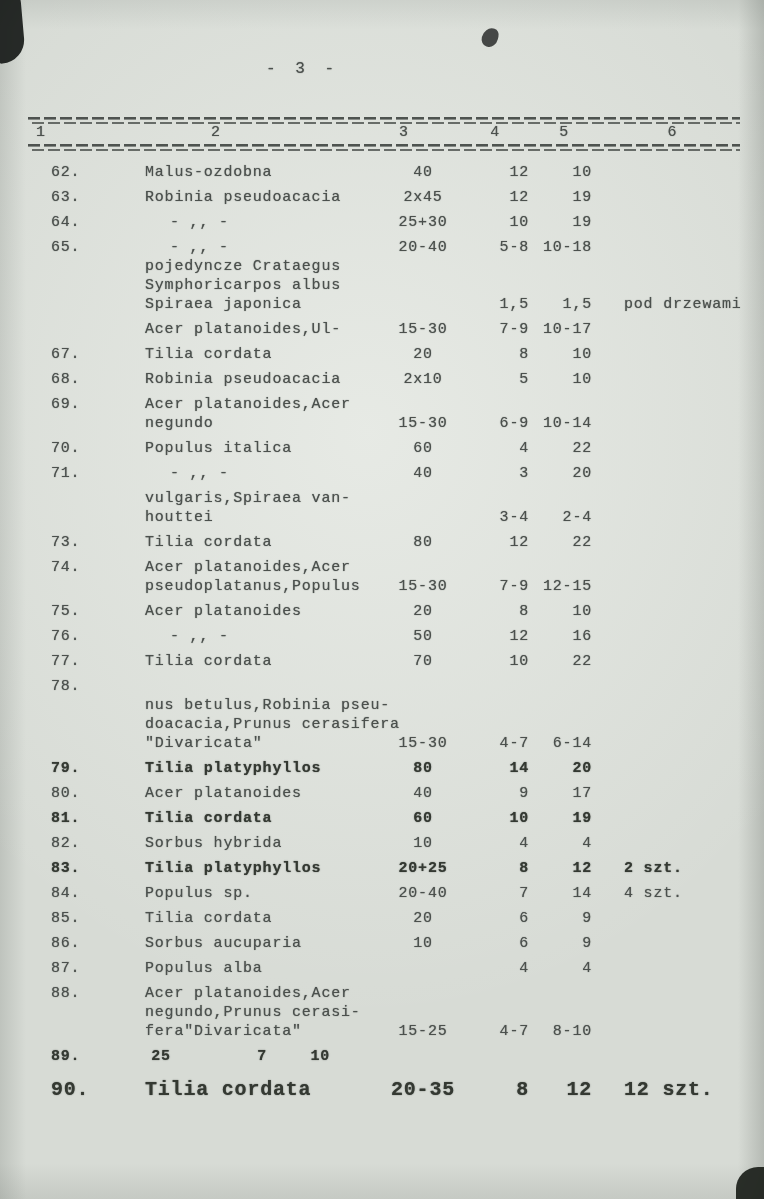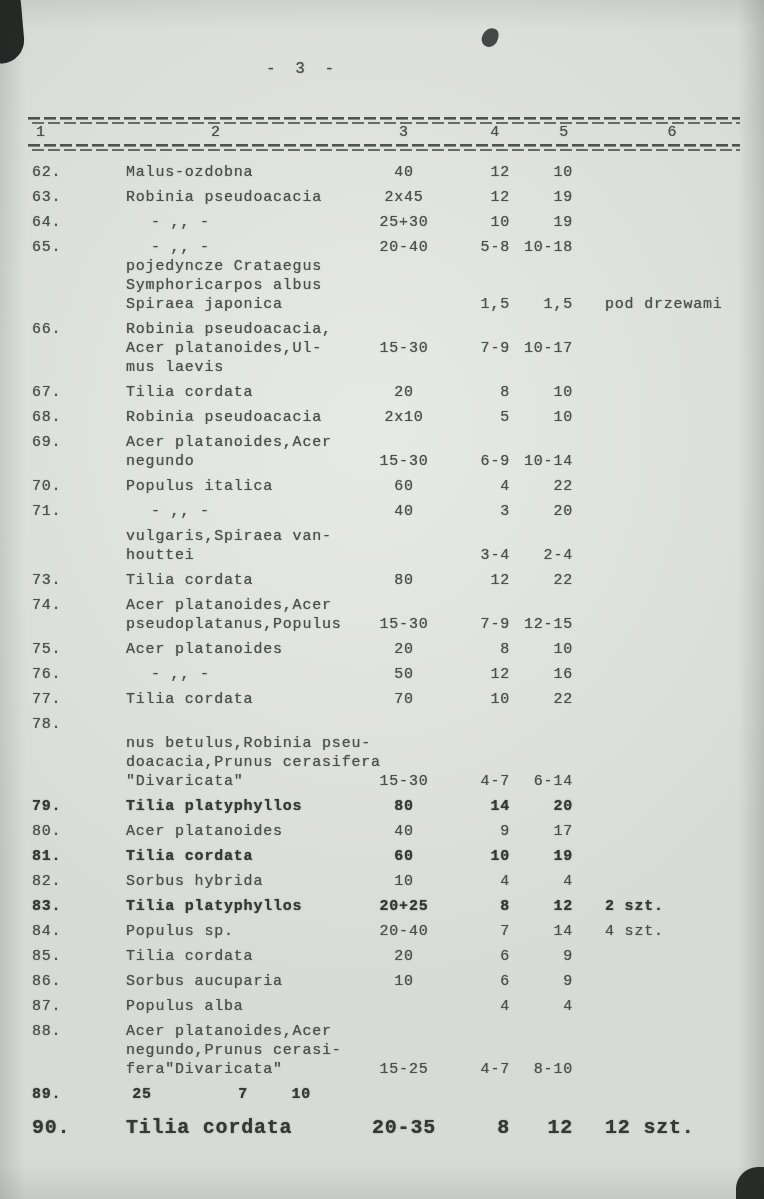--- a/index.html
+++ b/index.html
@@ -36,21 +36,21 @@
   .rule-bottom{top:144px;}
   .header-row{
     position:absolute;top:124px;left:28px;right:24px;
     display:flex;font-size:15px;line-height:18px;letter-spacing:.8px;
   }
   .table-body{
     position:absolute;top:163px;left:28px;right:16px;
     display:flex;flex-direction:column;gap:6px;
     font-size:15px;letter-spacing:.8px;
   }
-  .line{display:flex;line-height:19px;}
+  .line{display:flex;line-height:19px;margin-left:19px;}
   .col-num{width:77px;padding-left:4px;box-sizing:border-box;}
   .col-name{width:262px;white-space:pre;box-sizing:border-box;padding-left:21px;}
   .col-name.ind{padding-left:46px;}
   .col3{width:78px;text-align:center;padding-right:4px;box-sizing:border-box;}
   .col4{width:69px;text-align:right;padding-right:4px;box-sizing:border-box;}
   .col5{width:65px;text-align:right;padding-right:6px;box-sizing:border-box;}
   .col6{flex:1;padding-left:26px;white-space:pre;box-sizing:border-box;}
   .h{text-align:center;}
   .h.col-num{text-align:left;padding-left:8px;}
   .h.hname{text-align:left;padding-left:106px;}
@@ -156,41 +156,25 @@
             <div class="col-num"></div>
             <div class="col-name">Spiraea japonica</div>
             <div class="col3"></div>
             <div class="col4">1,5</div>
             <div class="col5">1,5</div>
             <div class="col6">pod drzewami</div>
           </div>
         </div>
         <div class="row">
           <div class="line">
-            <div class="col-num">66.</div>
-            <div class="col-name">Robinia pseudoacacia,</div>
-            <div class="col3"></div>
-            <div class="col4"></div>
-            <div class="col5"></div>
-            <div class="col6"></div>
-          </div>
-          <div class="line">
             <div class="col-num"></div>
             <div class="col-name">Acer platanoides,Ul-</div>
             <div class="col3">15-30</div>
             <div class="col4">7-9</div>
             <div class="col5">10-17</div>
-            <div class="col6"></div>
-          </div>
-          <div class="line">
-            <div class="col-num"></div>
-            <div class="col-name">mus laevis</div>
-            <div class="col3"></div>
-            <div class="col4"></div>
-            <div class="col5"></div>
             <div class="col6"></div>
           </div>
         </div>
         <div class="row">
           <div class="line">
             <div class="col-num">67.</div>
             <div class="col-name">Tilia cordata</div>
             <div class="col3">20</div>
             <div class="col4">8</div>
             <div class="col5">10</div>

